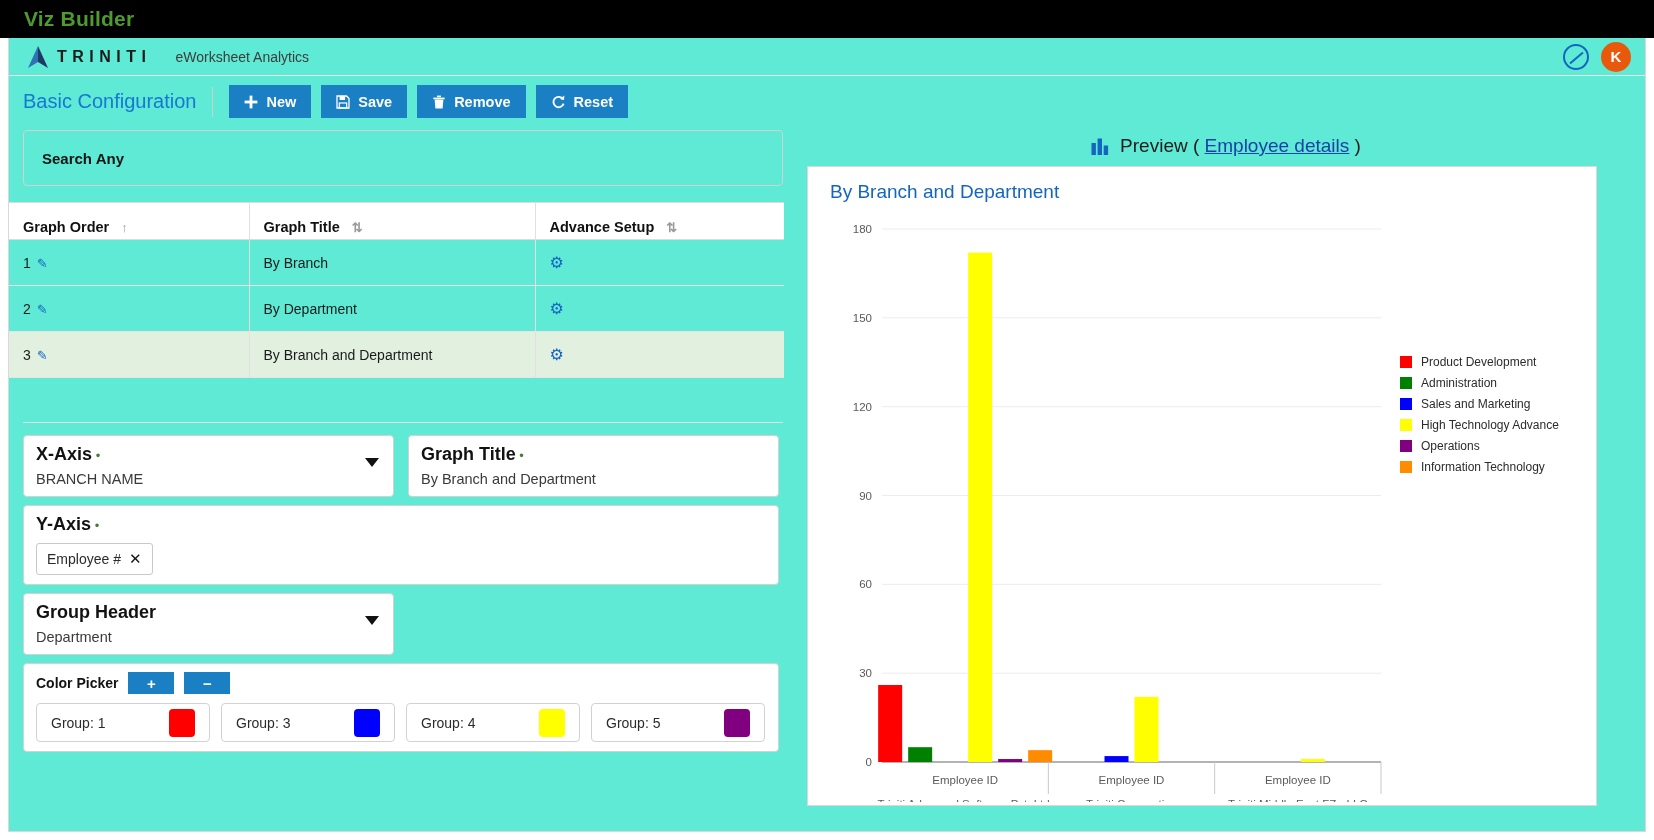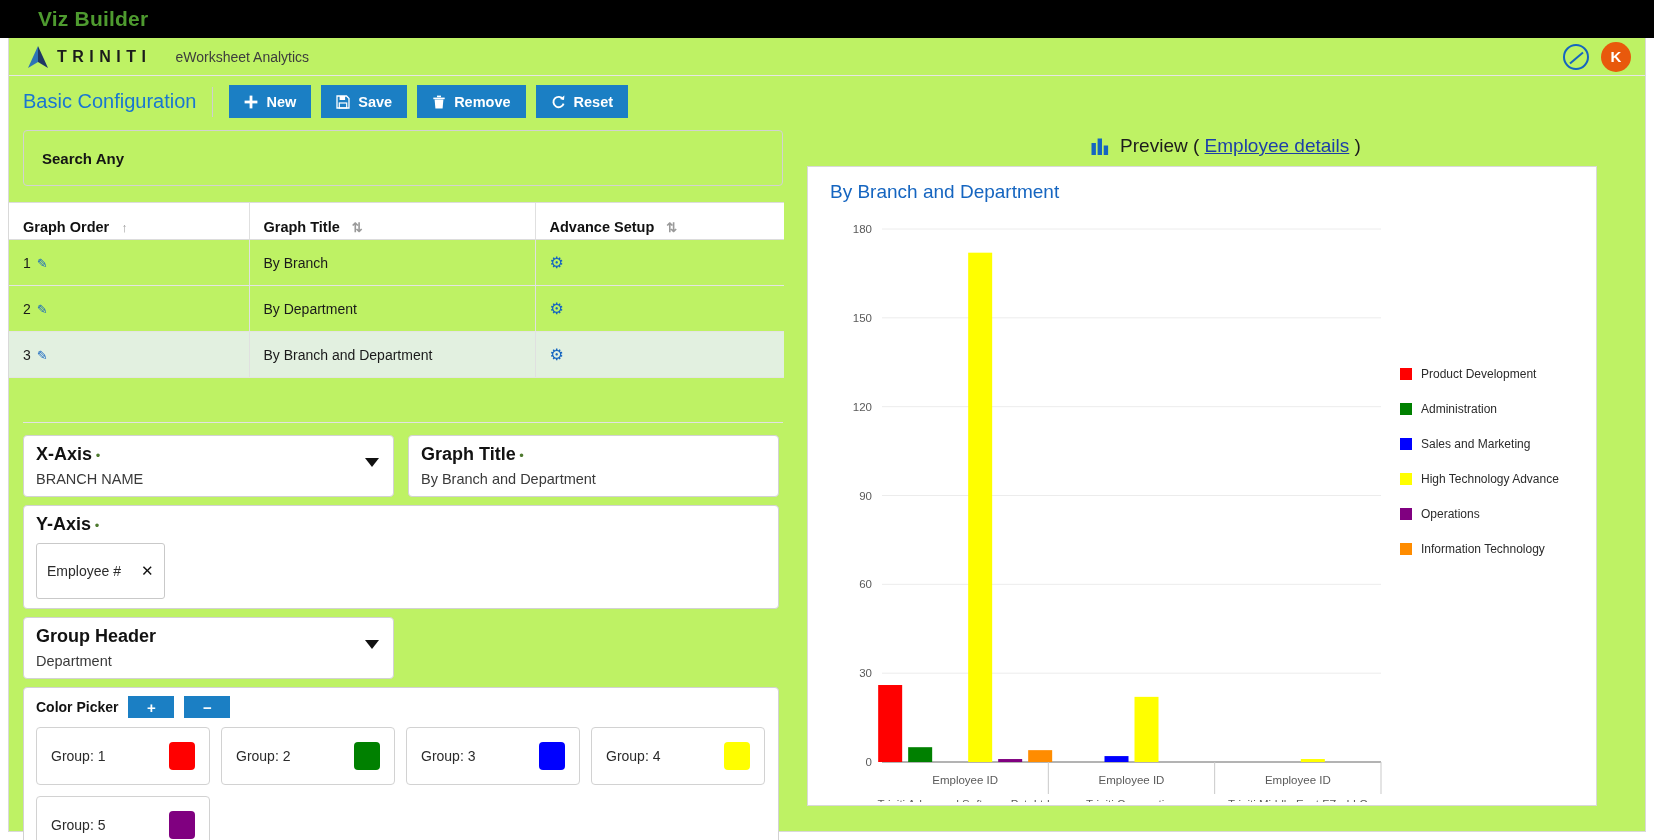--- a/index.html
+++ b/index.html
@@ -7,30 +7,30 @@
   body {
     width:1654px; height:840px;
     font-family:"Liberation Sans", sans-serif;
     background:#ffffff;
     overflow:hidden;
   }
 
   
   .os-bar {
     height:38px; background:#000000;
-    display:flex; align-items:center; padding-left:38px;
+    display:flex; align-items:center; padding-left:24px;
   }
   .os-title { color:#4e9a2f; font-size:21px; font-weight:bold; letter-spacing:.2px; }
 
   
   .app-frame {
     position:absolute; left:8px; top:38px;
     width:1638px; height:794px;
     border:1px solid #d9d9d9; border-top:none;
-    background:#bef264;
+    background:#5eead4;
   }
 
   
   .brand-row {
     height:38px; display:flex; align-items:center;
     padding:0 16px; border-bottom:1px solid #e6e6e6;
     position:relative;
   }
   .logo-mark { width:26px; height:24px; margin-right:6px; flex:none; }
   .brand-name {
@@ -127,38 +127,38 @@
   .field.full { width:756px; }
   .flabel { font-size:18px; font-weight:bold; color:#121212; }
   .req { color:#4e7a2f; font-size:13px; }
   .fvalue { font-size:14.5px; color:#3a3a3a; margin-top:6px; }
   .caret {
     position:absolute; right:14px; top:22px;
     width:0; height:0; border-left:7px solid transparent;
     border-right:7px solid transparent; border-top:9px solid #111;
   }
   .chip {
-    display:inline-flex; align-items:center; gap:20px;
+    display:inline-flex; align-items:center; gap:8px;
     border:1px solid #c9c9c9; border-radius:3px;
-    padding:18px 10px; font-size:14px; color:#2b2b2b; margin-top:8px;
+    padding:6px 10px; font-size:14px; color:#2b2b2b; margin-top:8px;
   }
   .chip-x { font-size:15px; color:#111; cursor:pointer; }
 
   
   .cp-head { display:flex; align-items:center; gap:10px; }
   .cp-title { font-size:14px; font-weight:bold; color:#121212; }
   .cp-btn {
     background:#1b7fc4; border:none; color:#fff;
     width:46px; height:22px; font-size:15px; font-weight:bold;
     cursor:pointer; display:inline-flex; align-items:center; justify-content:center;
     font-family:"Liberation Sans", sans-serif;
   }
   .cp-grid { display:flex; gap:11px; margin-top:9px; flex-wrap:wrap; }
   .cp-item {
-    width:174px; height:58px; border:1px solid #d2d2d2; border-radius:4px;
+    width:174px; height:39px; border:1px solid #d2d2d2; border-radius:4px;
     display:flex; align-items:center; justify-content:space-between;
     padding:0 14px; flex:none;
   }
   .cp-item span { font-size:14px; color:#2b2b2b; }
   .swatch { width:26px; height:28px; border-radius:4px; }
 
   
   .preview-head {
     display:flex; align-items:center; justify-content:center;
     gap:8px; padding:6px 0 6px 0; height:40px;
@@ -172,22 +172,22 @@
     border:1px solid #d9d9d9; background:#fff;
     position:relative;
   }
   .chart-title {
     position:absolute; left:22px; top:14px;
     font-size:19px; color:#1565c0;
   }
   .plot { position:absolute; left:0; top:40px; width:790px; height:595px; }
 
   .legend {
-    position:absolute; left:592px; top:200px;
-    display:flex; flex-direction:column; gap:21px;
+    position:absolute; left:592px; top:188px;
+    display:flex; flex-direction:column; gap:7px;
   }
   .legend-item { display:flex; align-items:center; gap:9px; }
   .legend-sw { width:12px; height:12px; flex:none; }
   .legend-label { font-size:12px; color:#2b2b2b; white-space:nowrap; }
 
   .axis-label {
     font-size:11.5px; fill:#5a5a5a;
   }
 </style>
 </head>
@@ -331,24 +331,20 @@
         <div class="field full">
           <div class="cp-head">
             <span class="cp-title">Color Picker</span>
             <button class="cp-btn">+</button>
             <button class="cp-btn">−</button>
           </div>
           <div class="cp-grid">
               <div class="cp-item">
                 <span>Group: 1</span>
                 <span class="swatch" style="background:#ff0000"></span>
-              </div>
-              <div class="cp-item">
-                <span>Group: 2</span>
-                <span class="swatch" style="background:#008000"></span>
               </div>
               <div class="cp-item">
                 <span>Group: 3</span>
                 <span class="swatch" style="background:#0000ff"></span>
               </div>
               <div class="cp-item">
                 <span>Group: 4</span>
                 <span class="swatch" style="background:#ffff00"></span>
               </div>
               <div class="cp-item">

